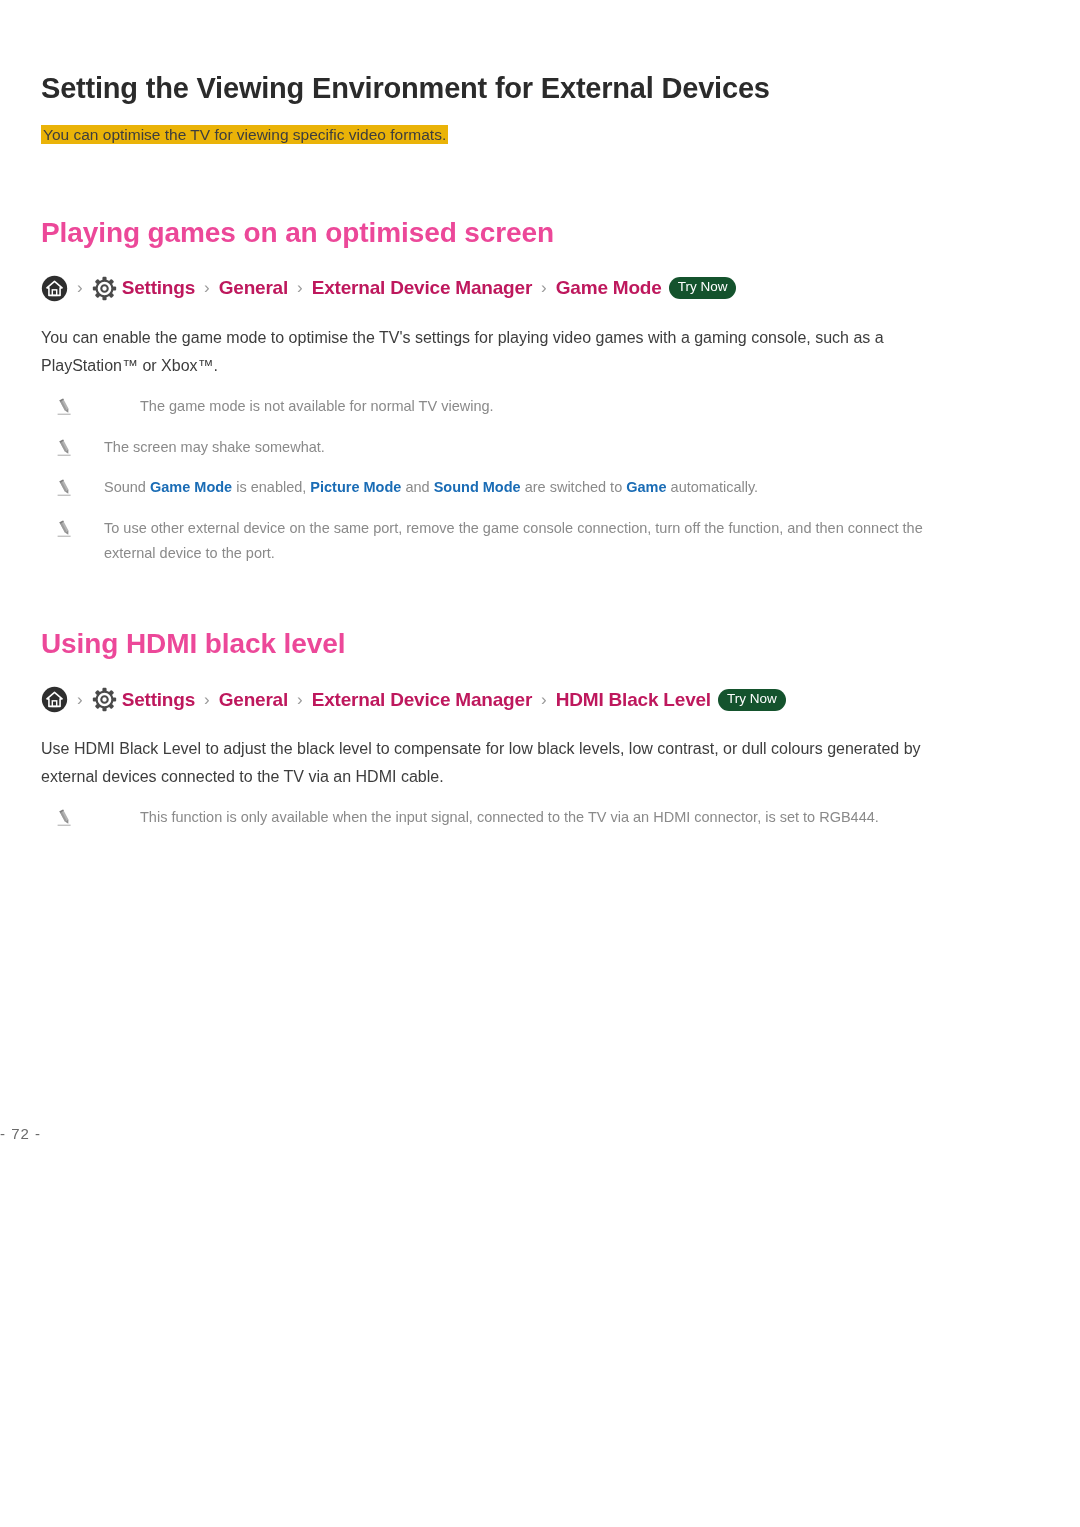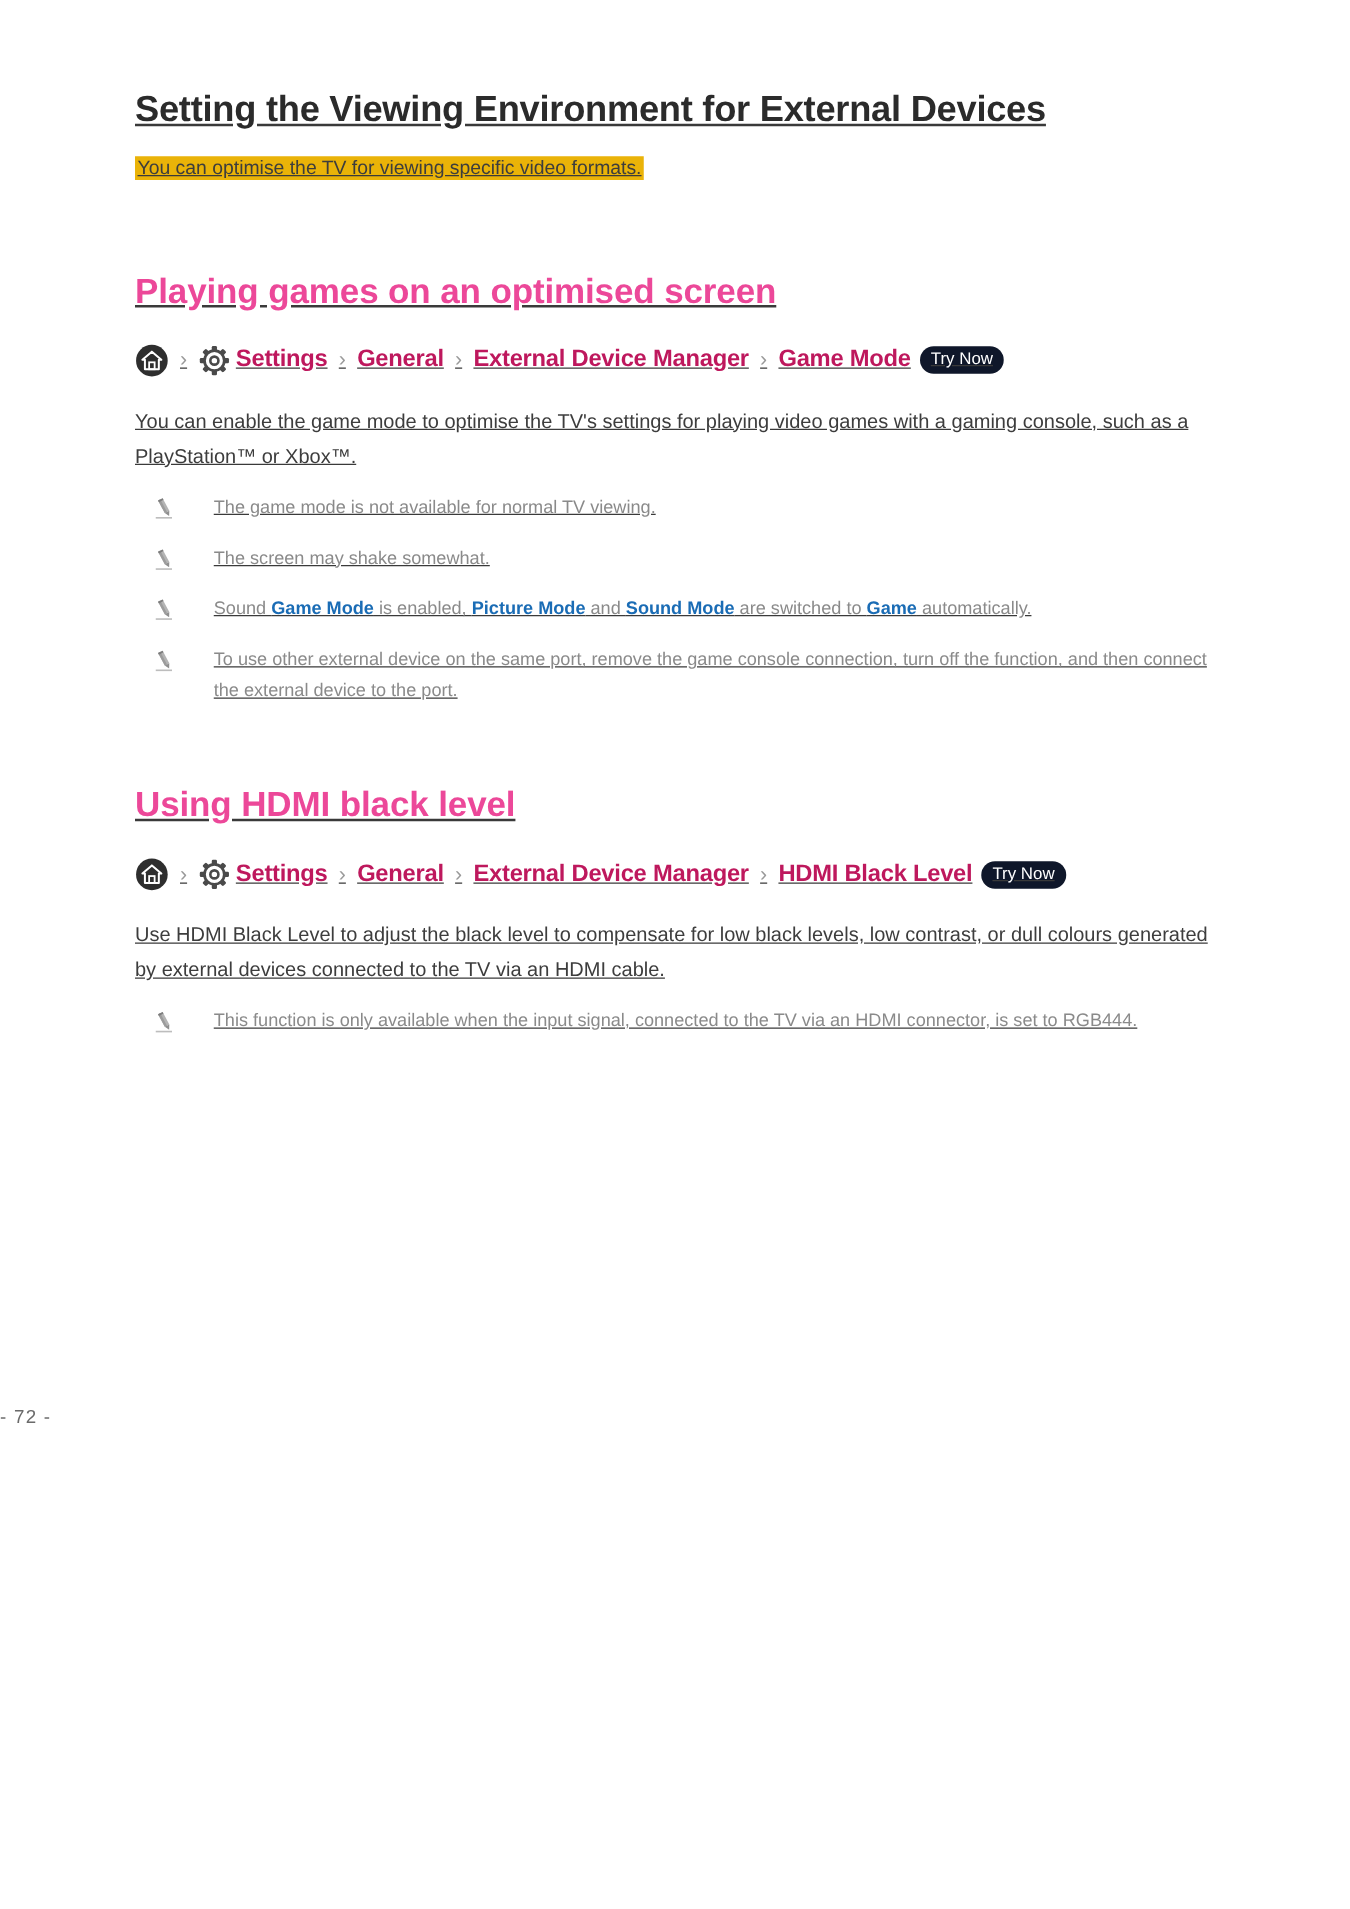--- a/index.html
+++ b/index.html
@@ -14,22 +14,21 @@
     font-family: "Liberation Sans", sans-serif;
     color: #3a3a3a;
     position: relative;
     overflow: hidden;
   }
 
   .page {
     position: relative;
     width: 1080px;
     height: 1182px;
-    padding: 0 108px;
-    text-decoration: underline;
+    padding: 0 41px;
   }
 
   
   .page-title {
     font-size: 29px;
     font-weight: bold;
     color: #2b2b2b;
     letter-spacing: -0.2px;
     padding-top: 70px;
     line-height: 1.25;
@@ -91,21 +90,21 @@
     display: inline-flex;
     align-items: center;
     justify-content: center;
     width: 25px;
     height: 25px;
     margin-right: 5px;
     flex: 0 0 auto;
   }
   .try-now {
     display: inline-block;
-    background: #0f172a;
+    background: #14532d;
     color: #ffffff;
     font-size: 13.5px;
     font-weight: normal;
     border-radius: 11px;
     padding: 2px 9px 3px 9px;
     margin-left: 7px;
     line-height: 1.25;
     white-space: nowrap;
   }
 
@@ -120,21 +119,21 @@
 
   
   .notes {
     margin-top: 14px;
   }
   .note {
     display: flex;
     align-items: flex-start;
     margin-top: 16px;
   }
-  .note:first-child { margin-top: 8px; }
+  .note:first-child { margin-top: 8px; gap: 36px; }
 
   .pencil-icon {
     flex: 0 0 auto;
     width: 20px;
     height: 20px;
     margin-top: 3px;
     margin-left: 14px;
     margin-right: 29px;
   }
   .note-text {

